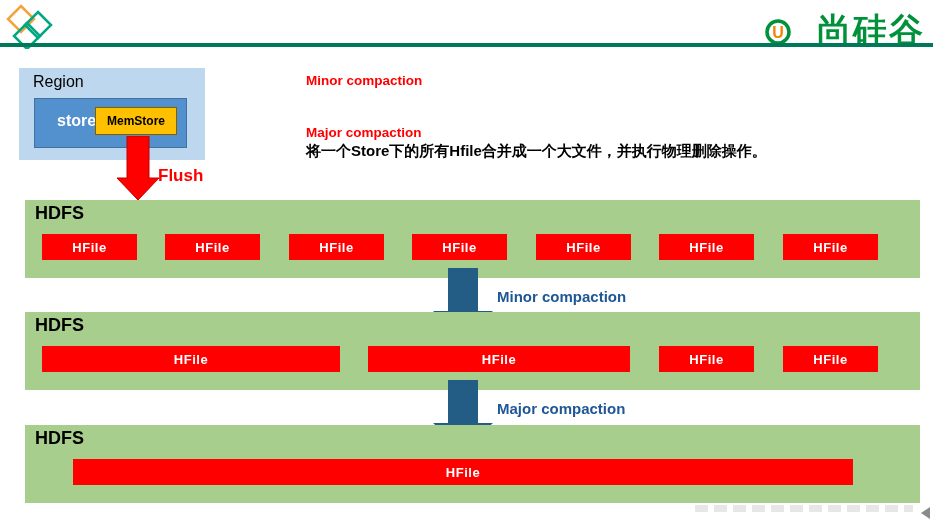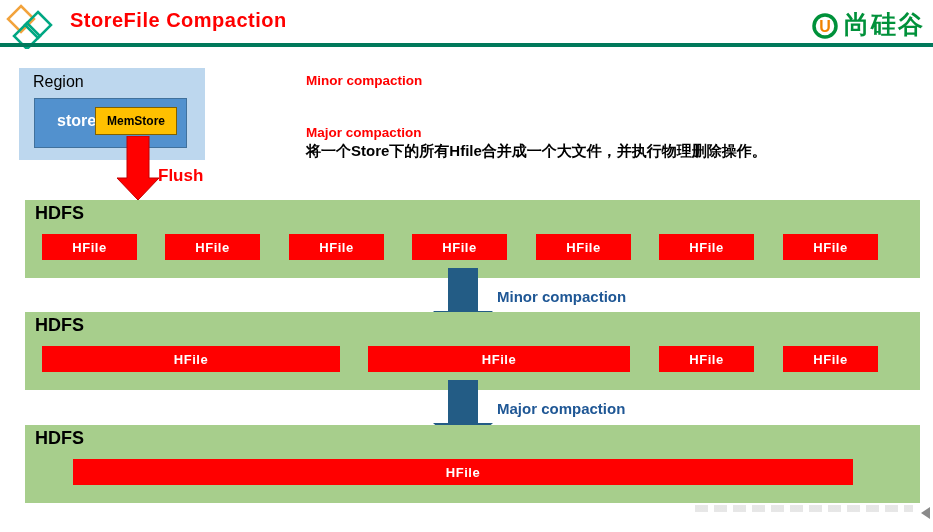--- a/index.html
+++ b/index.html
@@ -5,21 +5,21 @@
   html,body{margin:0;padding:0;background:#fff;}
   .slide{
     position:relative;width:933px;height:532px;background:#ffffff;
     font-family:"Liberation Sans","DejaVu Sans",sans-serif;overflow:hidden;
   }
   .abs{position:absolute;}
   
   .page-title{left:70px;top:9px;font-size:20px;font-weight:bold;color:#FF0000;letter-spacing:.5px;}
   .divider{left:0;top:43px;width:933px;height:4px;background:#00795B;}
   .brand{right:8px;top:8px;display:flex;align-items:center;gap:4px;}
-  .brand-name{font-size:25px;font-weight:bold;color:#00913A;letter-spacing:2px;}
+  .brand-name{font-size:34px;font-weight:bold;color:#00913A;letter-spacing:2px;margin-left:20px;}
   
   .region-box{left:19px;top:68px;width:186px;height:92px;background:#BDD7EE;}
   .region-label{left:33px;top:73px;font-size:16px;font-weight:normal;color:#000;}
   .store-box{left:34px;top:98px;width:153px;height:50px;background:#5291CE;border:1px solid #41719C;box-sizing:border-box;}
   .store-label{left:57px;top:112px;font-size:16px;font-weight:bold;color:#fff;}
   .memstore-box{left:95px;top:107px;width:82px;height:28px;background:#FFC000;border:1px solid #806000;box-sizing:border-box;
     display:flex;align-items:center;justify-content:center;font-size:12px;font-weight:bold;color:#000;}
   .flush-label{left:158px;top:166px;font-size:17px;font-weight:bold;color:#FF0000;}
   
   .note-title{font-size:13.5px;font-weight:bold;color:#FF0000;}
@@ -48,21 +48,20 @@
 <body>
 
 <div class="slide">
 
   <svg class="abs" style="left:5px;top:3px" width="48" height="46" viewBox="0 0 48 46">
     <polygon points="16,3 29,16 16,29 3,16" fill="none" stroke="#F2A33C" stroke-width="2.5"></polygon>
     <polygon points="33,9 46,22 33,35 20,22" fill="none" stroke="#00A783" stroke-width="2.5"></polygon>
     <polygon points="22,20 35,33 22,46 9,33" fill="none" stroke="#00A783" stroke-width="2.5"></polygon>
   </svg>
 
-  <div class="abs page-title">StoreFile Compaction</div>
 
   <div class="abs brand">
     <svg width="30" height="32" viewBox="0 0 30 32">
       <circle cx="15" cy="17" r="11" fill="none" stroke="#00913A" stroke-width="3.5"></circle>
       <text x="15" y="23" text-anchor="middle" font-family="Liberation Sans, sans-serif" font-size="16" font-weight="bold" fill="#F08300">U</text>
     </svg>
     <span class="brand-name">尚硅谷</span>
   </div>
 
   <div class="abs divider"></div>

